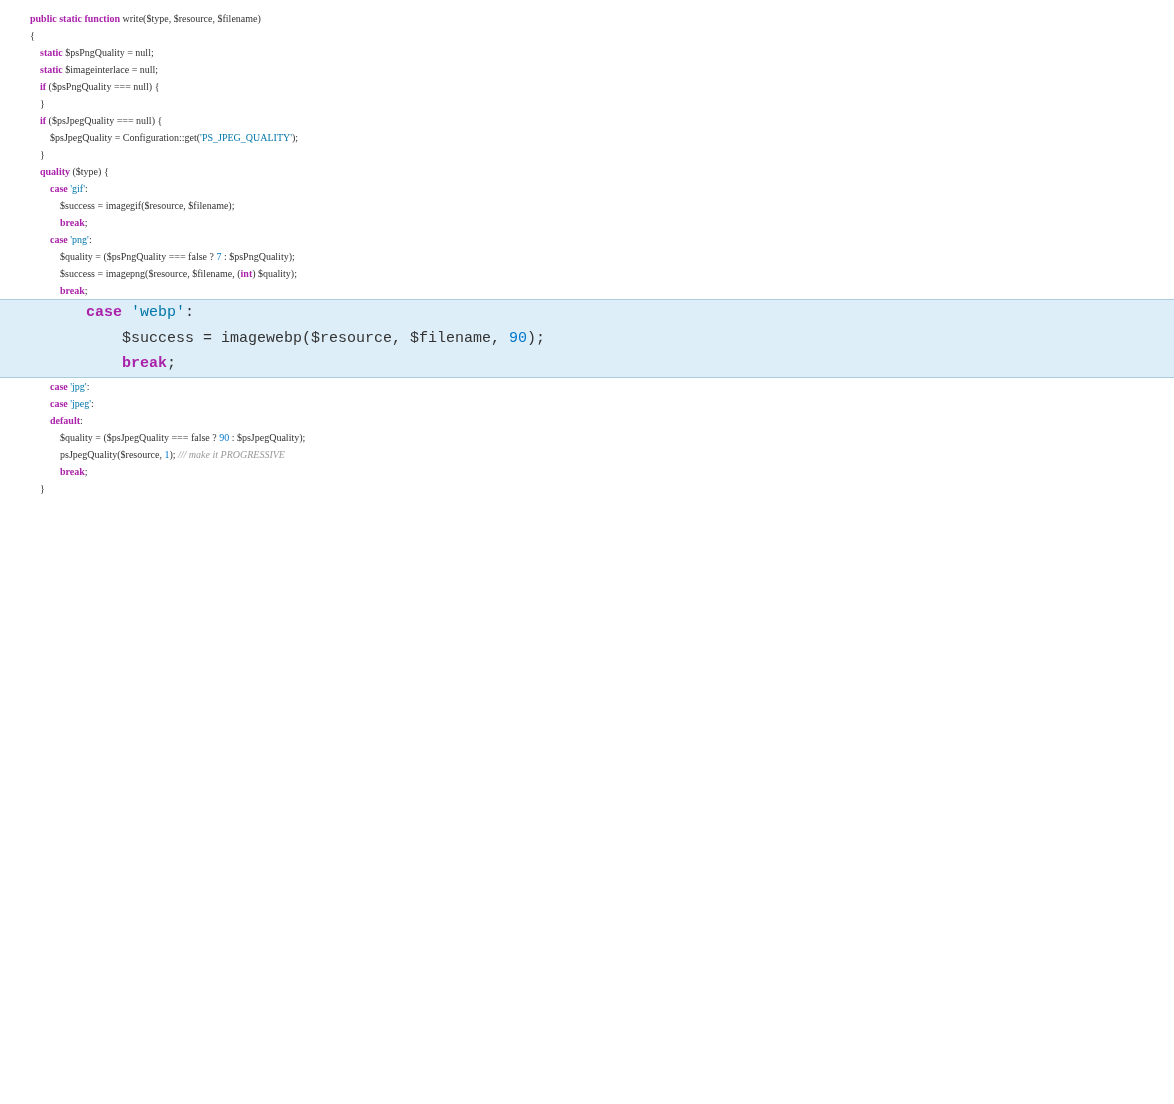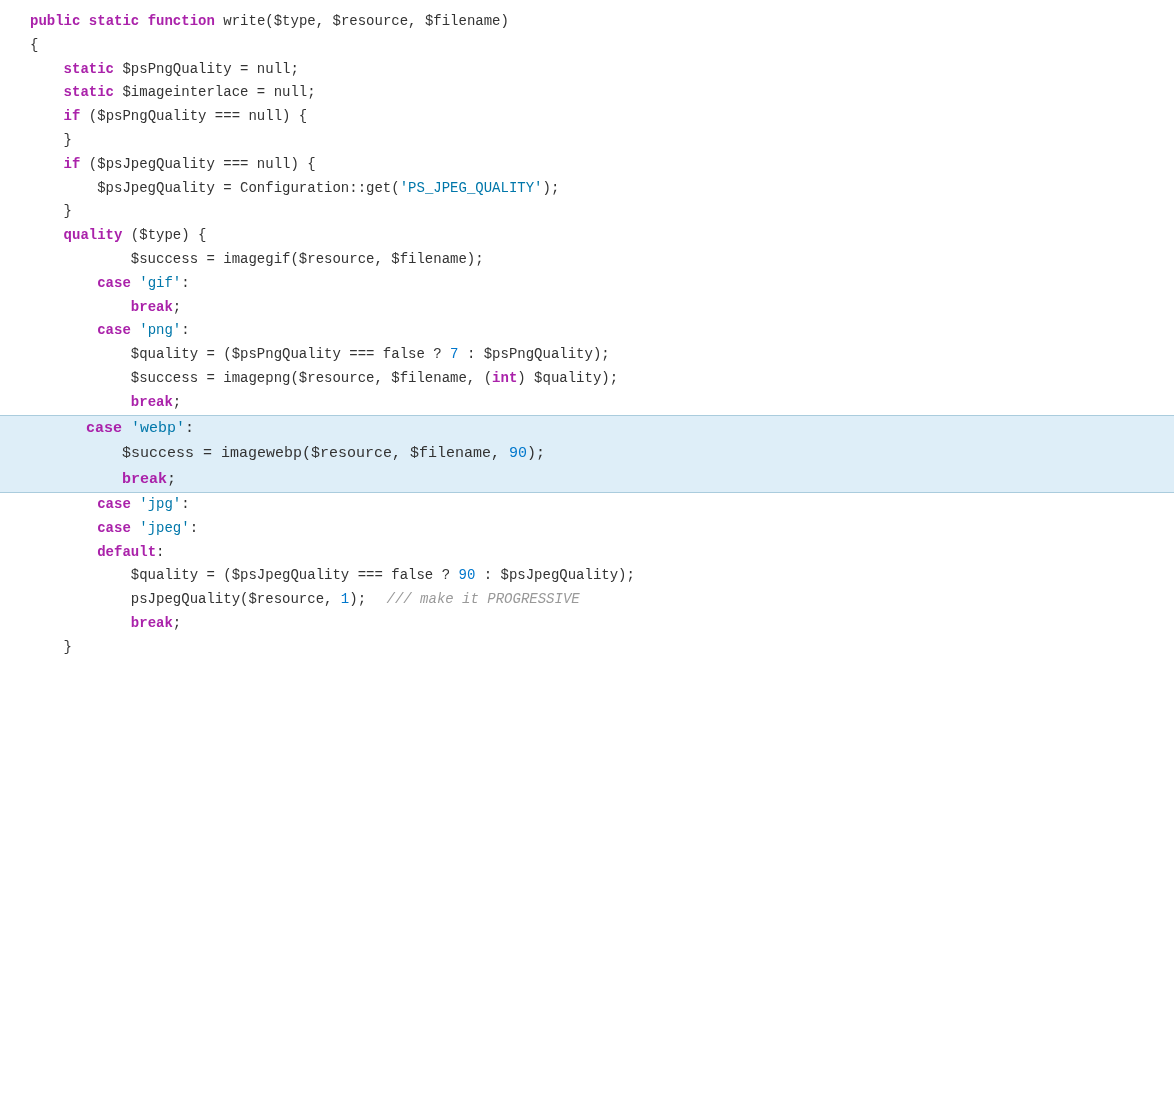--- a/index.html
+++ b/index.html
@@ -21,65 +21,65 @@
       padding: 10px 0;
       overflow: hidden;
     }
     .code-block {
       padding: 0;
     }
     .line {
       display: block;
       padding: 0 30px;
       white-space: pre;
-      font-family: Liberation Mono, monospace;
-      font-size: 14px;
+      font-family: Liberation Serif, serif;
+      font-size: 10px;
       line-height: 1.7;
     }
     .line-highlight {
       background: #deeef8;
       display: block;
       padding: 0 14px;
       white-space: pre;
       font-family: 'Courier New', Courier, monospace;
       font-size: 15px;
       line-height: 1.7;
     }
     .separator {
       border: none;
       border-top: 1px solid #aaccdd;
       margin: 0;
     }
     
     .kw { color: #aa22aa; font-weight: bold; } 
     .str { color: #0077aa; } 
     .num { color: #0077cc; } 
-    .cm { color: #999999; font-style: italic; margin-left: 12px; } 
+    .cm { color: #999999; font-style: italic; } 
     .plain { color: #333333; } 
   </style>
 </head>
 <body>
 
 <div class="code-container">
   <div class="code-block" id="code-render">
   <span class="line"><span class="kw">public</span><span class="plain"> </span><span class="kw">static</span><span class="plain"> </span><span class="kw">function</span><span class="plain"> write($type, $resource, $filename)</span></span>
       <span class="line"><span class="plain">{</span></span>
       <span class="line"><span class="plain">    </span><span class="kw">static</span><span class="plain"> $psPngQuality = null;</span></span>
       <span class="line"><span class="plain">    </span><span class="kw">static</span><span class="plain"> $imageinterlace = null;</span></span>
       <span class="line"><span class="plain"></span></span>
       <span class="line"><span class="plain">    </span><span class="kw">if</span><span class="plain"> ($psPngQuality === null) {</span></span>
       <span class="line"><span class="plain">    }</span></span>
       <span class="line"><span class="plain"></span></span>
       <span class="line"><span class="plain">    </span><span class="kw">if</span><span class="plain"> ($psJpegQuality === null) {</span></span>
       <span class="line"><span class="plain">        $psJpegQuality = Configuration::get(</span><span class="str">'PS_JPEG_QUALITY'</span><span class="plain">);</span></span>
       <span class="line"><span class="plain">    }</span></span>
       <span class="line"><span class="plain"></span></span>
       <span class="line"><span class="plain">    </span><span class="kw">quality</span><span class="plain"> ($type) {</span></span>
+      <span class="line"><span class="plain">        </span><span class="kw">case</span><span class="plain"> </span><span class="str">'gif'</span><span class="plain">:</span></span>
       <span class="line"><span class="plain">            $success = imagegif($resource, $filename);</span></span>
-      <span class="line"><span class="plain">        </span><span class="kw">case</span><span class="plain"> </span><span class="str">'gif'</span><span class="plain">:</span></span>
       <span class="line"><span class="plain"></span></span>
       <span class="line"><span class="plain">            </span><span class="kw">break</span><span class="plain">;</span></span>
       <span class="line"><span class="plain"></span></span>
       <span class="line"><span class="plain">        </span><span class="kw">case</span><span class="plain"> </span><span class="str">'png'</span><span class="plain">:</span></span>
       <span class="line"><span class="plain">            $quality = ($psPngQuality === false ? </span><span class="num">7</span><span class="plain"> : $psPngQuality);</span></span>
       <span class="line"><span class="plain">            $success = imagepng($resource, $filename, (</span><span class="kw">int</span><span class="plain">) $quality);</span></span>
       <span class="line"><span class="plain"></span></span>
       <span class="line"><span class="plain">            </span><span class="kw">break</span><span class="plain">;</span></span>
       <hr class="separator">
       <span class="line-highlight"><span class="plain">        </span><span class="kw">case</span><span class="plain"> </span><span class="str">'webp'</span><span class="plain">:</span></span>

